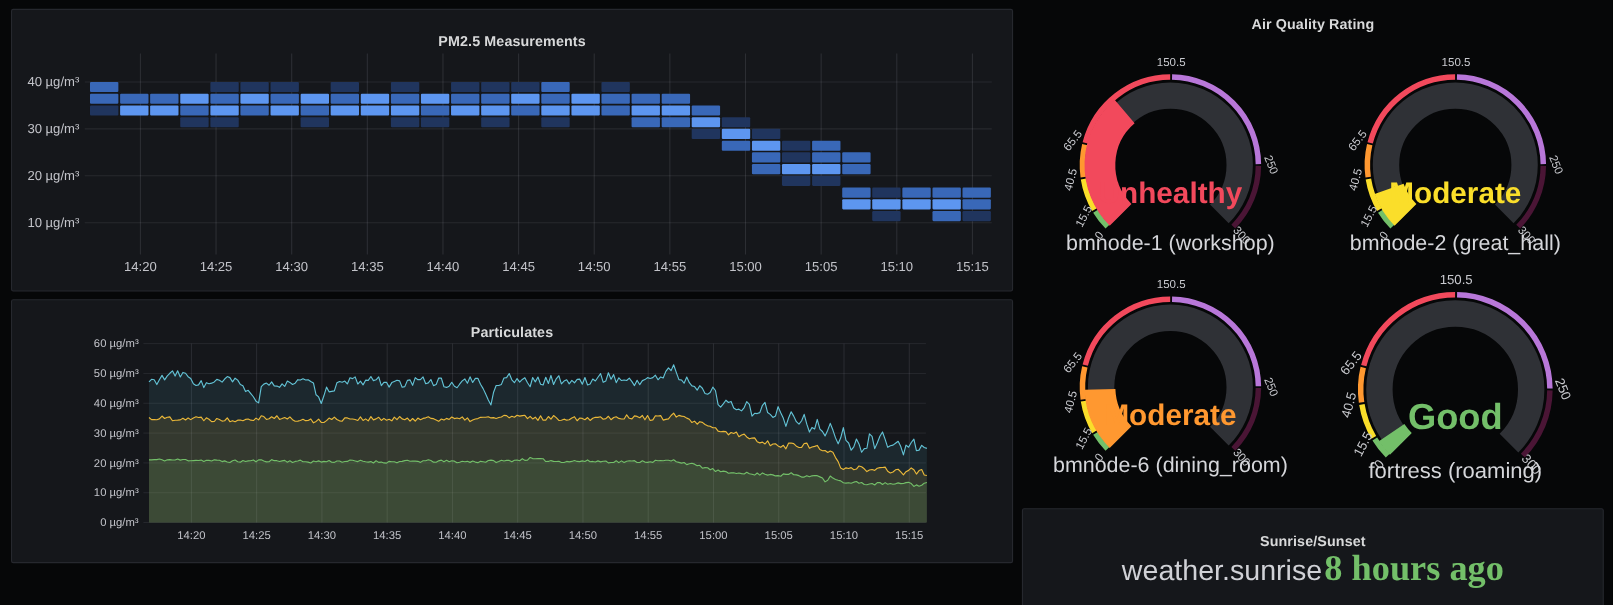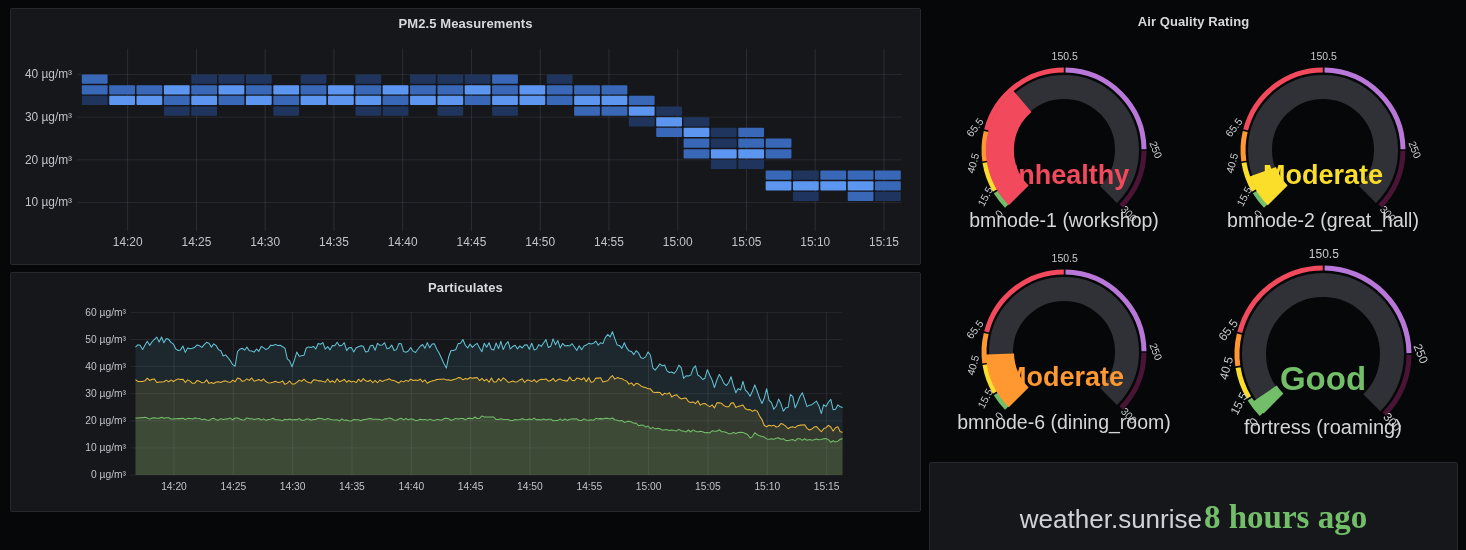--- a/index.html
+++ b/index.html
@@ -1,21 +1,21 @@
 <!DOCTYPE html>
 <html><head>
 <meta charset="utf-8">
 <style>
   html,body{margin:0;padding:0;background:#060708;}
   .dash{position:relative;width:1466px;height:550px;background:#060708;overflow:hidden;
         font-family:"Liberation Sans",sans-serif;-webkit-font-smoothing:antialiased;}
   .panel{position:absolute;background:#15171b;border:1px solid #26282e;border-radius:2px;
          box-sizing:border-box;overflow:hidden;}
   .rpanel{position:absolute;background:transparent;border:none;box-sizing:border-box;}
-  .ptitle{position:absolute;top:7px;left:0;right:0;margin:0;text-align:center;
+  .ptitle{position:absolute;top:21px;left:0;right:0;margin:0;text-align:center;
           font-size:13px;font-weight:600;color:#d8d9da;letter-spacing:.1px;cursor:pointer;z-index:2;}
   .chart-svg{position:absolute;inset:0;width:100%;height:100%;}
   .tick-label{fill:#c2c3c9;font-size:12px;font-family:"Liberation Sans",sans-serif;}
   .grid{stroke:rgba(204,204,220,0.10);stroke-width:1;}
   .vgrid{stroke:rgba(204,204,220,0.13);stroke-width:1;}
   .legend{position:absolute;left:24px;top:263px;display:flex;align-items:center;gap:20px;z-index:2;}
   .legend-item{display:flex;align-items:center;gap:7px;cursor:pointer;text-align:right;}
   .legend-swatch{width:14px;height:5px;border-radius:1.5px;display:inline-block;}
   .legend-label{font-size:13px;color:#ccccdc;}
   .sun-row{position:absolute;left:0;right:0;top:36px;display:flex;justify-content:center;
@@ -299,19 +299,20 @@
           <text x="394.8" y="247.0" text-anchor="middle" dominant-baseline="middle" fill="#c9cacf" font-size="12" transform="rotate(0 394.8 247.0)">150.5</text>
           <text x="491.0" y="346.0" text-anchor="middle" dominant-baseline="middle" fill="#c9cacf" font-size="12" transform="rotate(68 491.0 346.0)">250</text>
           <text x="462.6" y="414.6" text-anchor="middle" dominant-baseline="middle" fill="#c9cacf" font-size="12" transform="rotate(48 462.6 414.6)">300</text>
           <text x="394" y="373" text-anchor="middle" dominant-baseline="middle" fill="#73BF69" font-size="33" font-weight="700">Good</text>
           <text x="394" y="421" text-anchor="middle" dominant-baseline="middle" fill="#d5d6da" font-size="20">fortress (roaming)</text>
         </g>
       </svg>
   </section>
 
   <section class="panel" style="left:929px;top:462px;width:529px;height:110px;">
+    <h2 class="ptitle">Sunrise/Sunset</h2>
     <div class="sun-row">
       <span class="sun-field">weather.sunrise</span>
       <span class="sun-value" id="sun-value" style="color: rgb(115, 191, 105);">8 hours ago</span>
     </div>
   </section>
 
 </div>
 
 </body></html>

